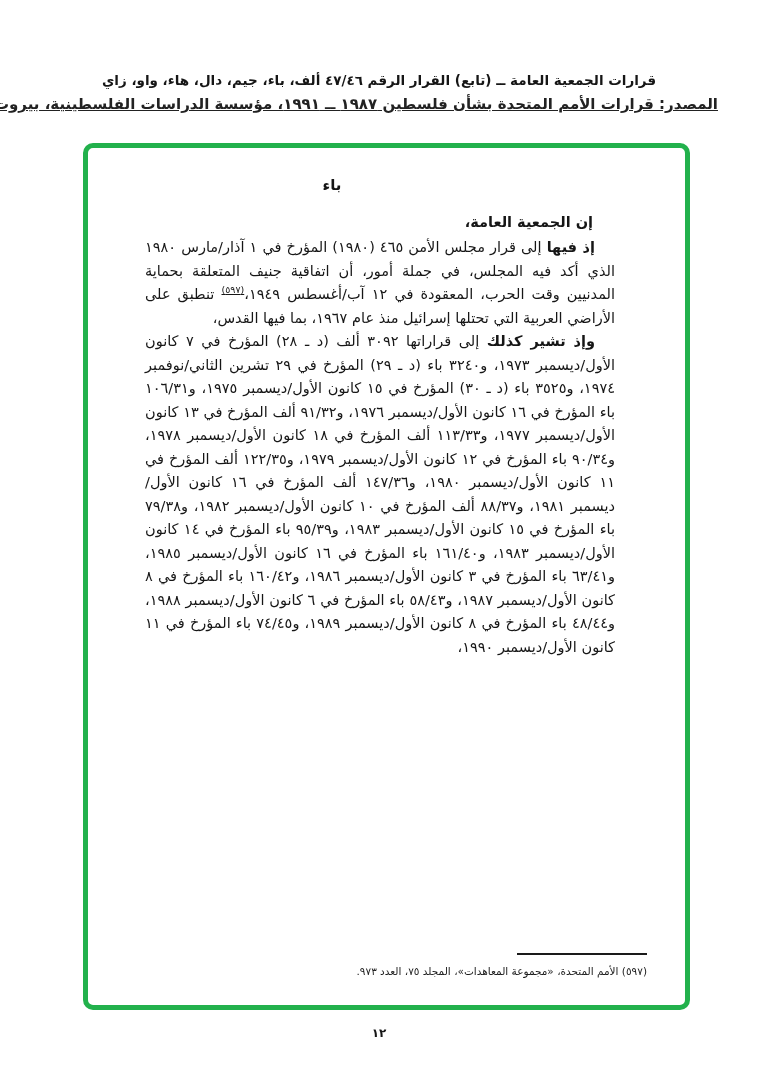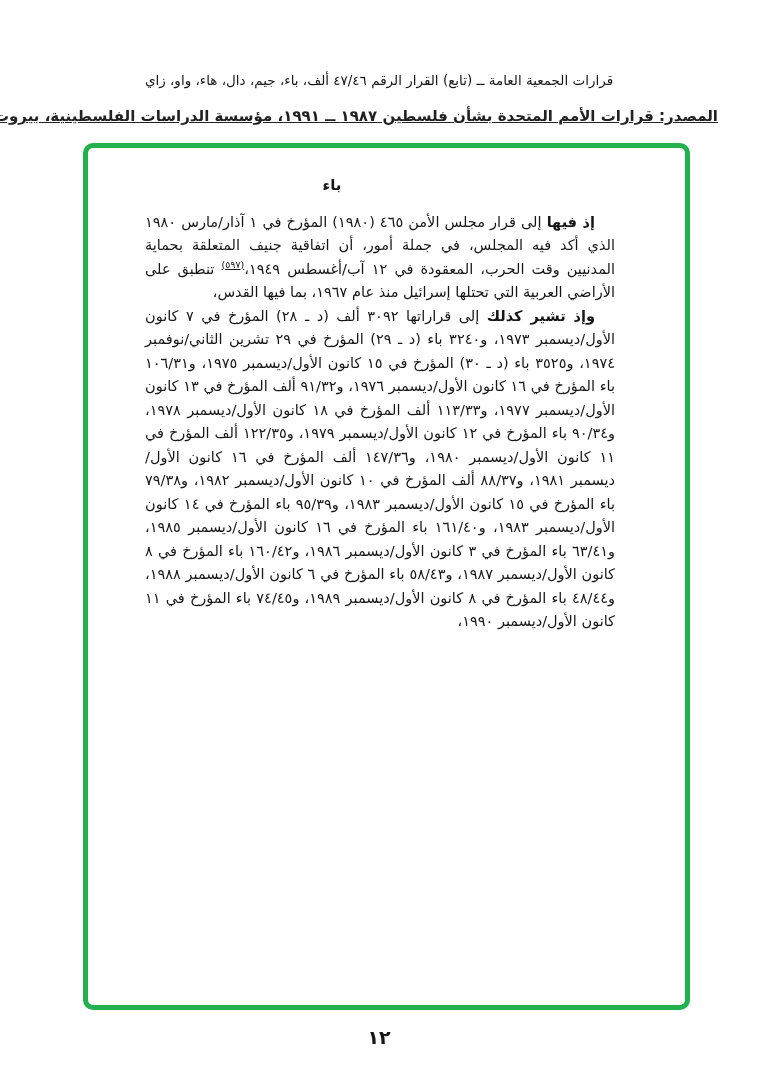--- a/index.html
+++ b/index.html
@@ -13,23 +13,23 @@
     direction: rtl;
     overflow: hidden;
   }
   .doc-header {
     position: absolute;
     top: 72px; left: 40px; right: 40px;
     text-align: center;
   }
   .doc-title {
     font-size: 13.5px;
-    font-weight: normal;
+    font-weight: bold;
     letter-spacing: 0.2px;
-    margin-bottom: 19px;
+    margin-bottom: 7px;
     white-space: nowrap;
   }
   .doc-source {
     font-size: 15px;
     font-weight: bold;
     color: #222;
     white-space: nowrap;
     text-decoration: underline;
   }
   .green-frame {
@@ -79,33 +79,38 @@
   .footnote {
     font-size: 10.5px;
     text-align: right;
     line-height: 15px;
     color: #1c1c1c;
   }
   .page-number {
     position: absolute;
     top: 1026px; left: 0; right: 0;
     text-align: center;
-    font-size: 19px;
+    font-size: 12px;
     font-weight: bold;
   }
 </style>
 </head>
 <body>
 
 <header class="doc-header">
   <div class="doc-title">قرارات الجمعية العامة ــ (تابع) القرار الرقم ٤٧/٤٦ ألف، باء، جيم، دال، هاء، واو، زاي</div>
   <div class="doc-source">المصدر: قرارات الأمم المتحدة بشأن فلسطين ١٩٨٧ ــ ١٩٩١، مؤسسة الدراسات الفلسطينية، بيروت، ط ١، ١٩٩٥، مج ٤، ص ٢٦٩ ــ ٢٨٤.</div>
 </header>
 
 <div class="green-frame">
   <div class="content">
     <div class="section-heading">باء</div>
+    <p class="opening">إن الجمعية العامة،</p>
     <p class="para"><b class="lead">إذ فيها</b><span> إلى قرار مجلس الأمن ٤٦٥ (١٩٨٠) المؤرخ في ١ آذار/مارس ١٩٨٠ الذي أكد فيه المجلس، في جملة أمور، أن اتفاقية جنيف المتعلقة بحماية المدنيين وقت الحرب، المعقودة في ١٢ آب/أغسطس ١٩٤٩،</span><sup class="fnref">(٥٩٧)</sup><span> تنطبق على الأراضي العربية التي تحتلها إسرائيل منذ عام ١٩٦٧، بما فيها القدس،</span></p>
     <p class="para"><b class="lead">وإذ تشير كذلك</b><span> إلى قراراتها ٣٠٩٢ ألف (د ـ ٢٨) المؤرخ في ٧ كانون الأول/ديسمبر ١٩٧٣، و٣٢٤٠ باء (د ـ ٢٩) المؤرخ في ٢٩ تشرين الثاني/نوفمبر ١٩٧٤، و٣٥٢٥ باء (د ـ ٣٠) المؤرخ في ١٥ كانون الأول/ديسمبر ١٩٧٥، و١٠٦/٣١ باء المؤرخ في ١٦ كانون الأول/ديسمبر ١٩٧٦، و٩١/٣٢ ألف المؤرخ في ١٣ كانون الأول/ديسمبر ١٩٧٧، و١١٣/٣٣ ألف المؤرخ في ١٨ كانون الأول/ديسمبر ١٩٧٨، و٩٠/٣٤ باء المؤرخ في ١٢ كانون الأول/ديسمبر ١٩٧٩، و١٢٢/٣٥ ألف المؤرخ في ١١ كانون الأول/ديسمبر ١٩٨٠، و١٤٧/٣٦ ألف المؤرخ في ١٦ كانون الأول/ديسمبر ١٩٨١، و٨٨/٣٧ ألف المؤرخ في ١٠ كانون الأول/ديسمبر ١٩٨٢، و٧٩/٣٨ باء المؤرخ في ١٥ كانون الأول/ديسمبر ١٩٨٣، و٩٥/٣٩ باء المؤرخ في ١٤ كانون الأول/ديسمبر ١٩٨٣، و١٦١/٤٠ باء المؤرخ في ١٦ كانون الأول/ديسمبر ١٩٨٥، و٦٣/٤١ باء المؤرخ في ٣ كانون الأول/ديسمبر ١٩٨٦، و١٦٠/٤٢ باء المؤرخ في ٨ كانون الأول/ديسمبر ١٩٨٧، و٥٨/٤٣ باء المؤرخ في ٦ كانون الأول/ديسمبر ١٩٨٨، و٤٨/٤٤ باء المؤرخ في ٨ كانون الأول/ديسمبر ١٩٨٩، و٧٤/٤٥ باء المؤرخ في ١١ كانون الأول/ديسمبر ١٩٩٠،</span></p>
+  </div>
+  <div class="footnote-block">
+    <div class="footnote-rule"></div>
+    <div class="footnote">(٥٩٧) الأمم المتحدة، «مجموعة المعاهدات»، المجلد ٧٥، العدد ٩٧٣.</div>
   </div>
 </div>
 
 <div class="page-number">١٢</div>
 
 </body></html>

